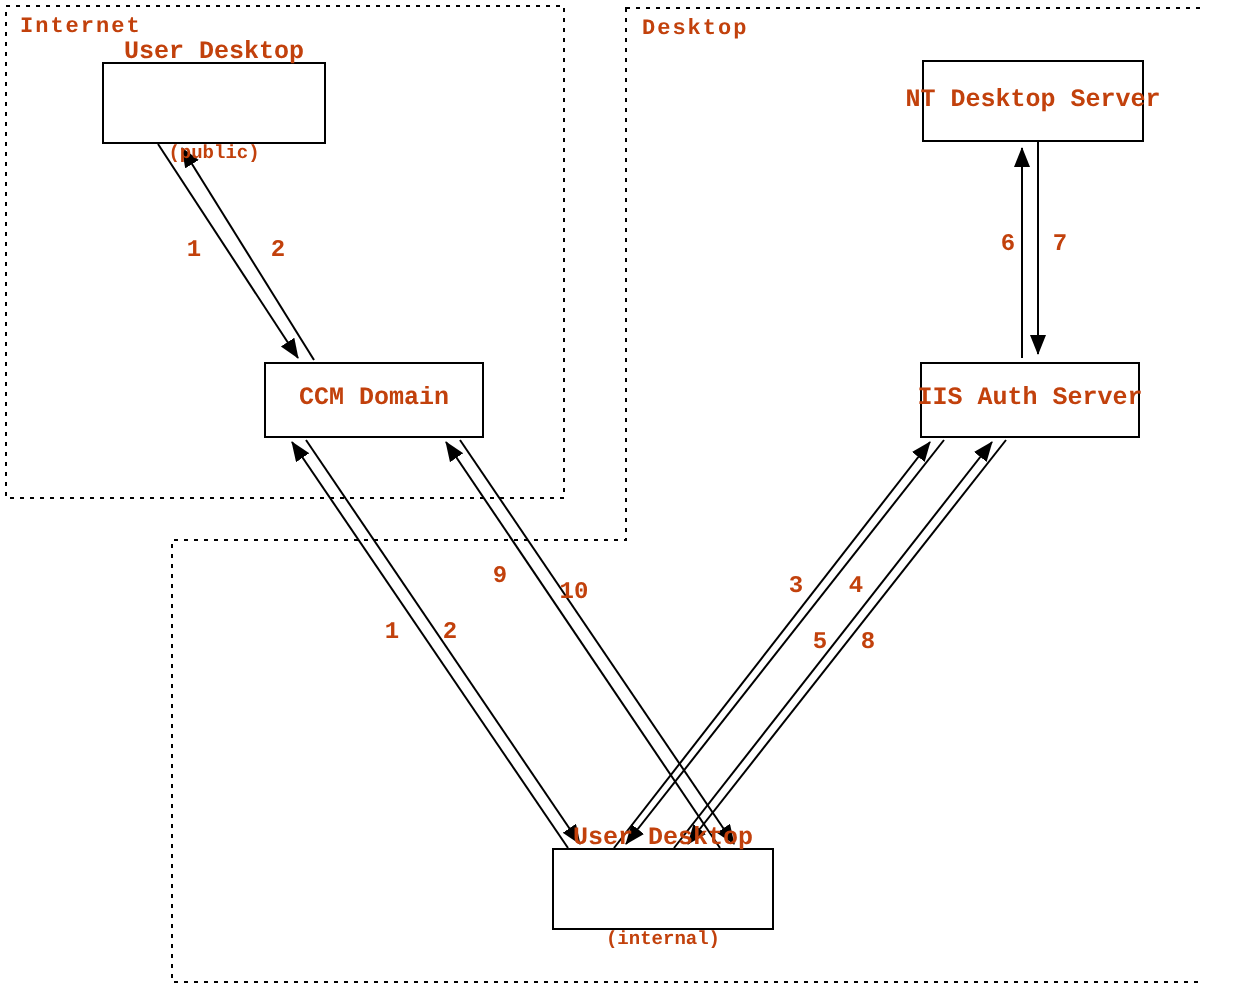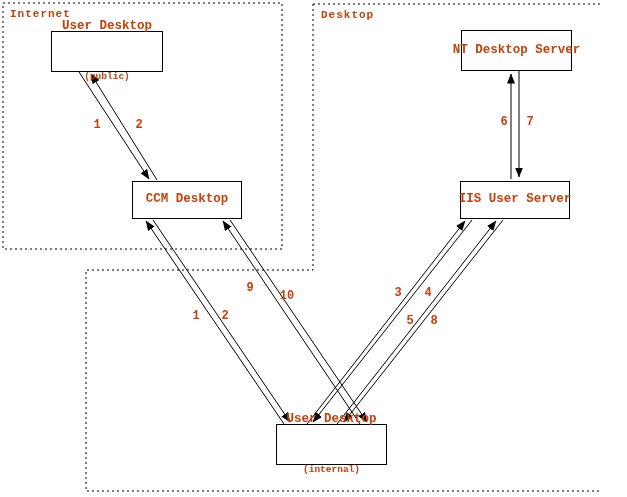--- a/index.html
+++ b/index.html
@@ -61,29 +61,29 @@
 
   <div class="zone-label" style="left:10px;top:8px">Internet</div>
   <div class="zone-label" style="left:321px;top:9px">Desktop</div>
 
   <div class="node" style="left:51px;top:31px;width:112px;height:41px">
     <div class="node-title">User Desktop</div>
     <div class="node-sub">(public)</div>
   </div>
 
   <div class="node" style="left:132px;top:181px;width:110px;height:38px">
-    <div class="node-title">CCM Desktop</div>
+    <div class="node-title">CCM Domain</div>
   </div>
 
   <div class="node" style="left:461px;top:30px;width:111px;height:41px">
     <div class="node-title">NT Desktop Server</div>
   </div>
 
   <div class="node" style="left:460px;top:181px;width:110px;height:38px">
-    <div class="node-title">IIS User Server</div>
+    <div class="node-title">IIS Auth Server</div>
   </div>
 
   <div class="node" style="left:276px;top:424px;width:111px;height:41px">
     <div class="node-title">User Desktop</div>
     <div class="node-sub">(internal)</div>
   </div>
 
   <div class="flow-label" style="left:97px;top:125px">1</div>
   <div class="flow-label" style="left:139px;top:125px">2</div>
   <div class="flow-label" style="left:196px;top:316px">1</div>

